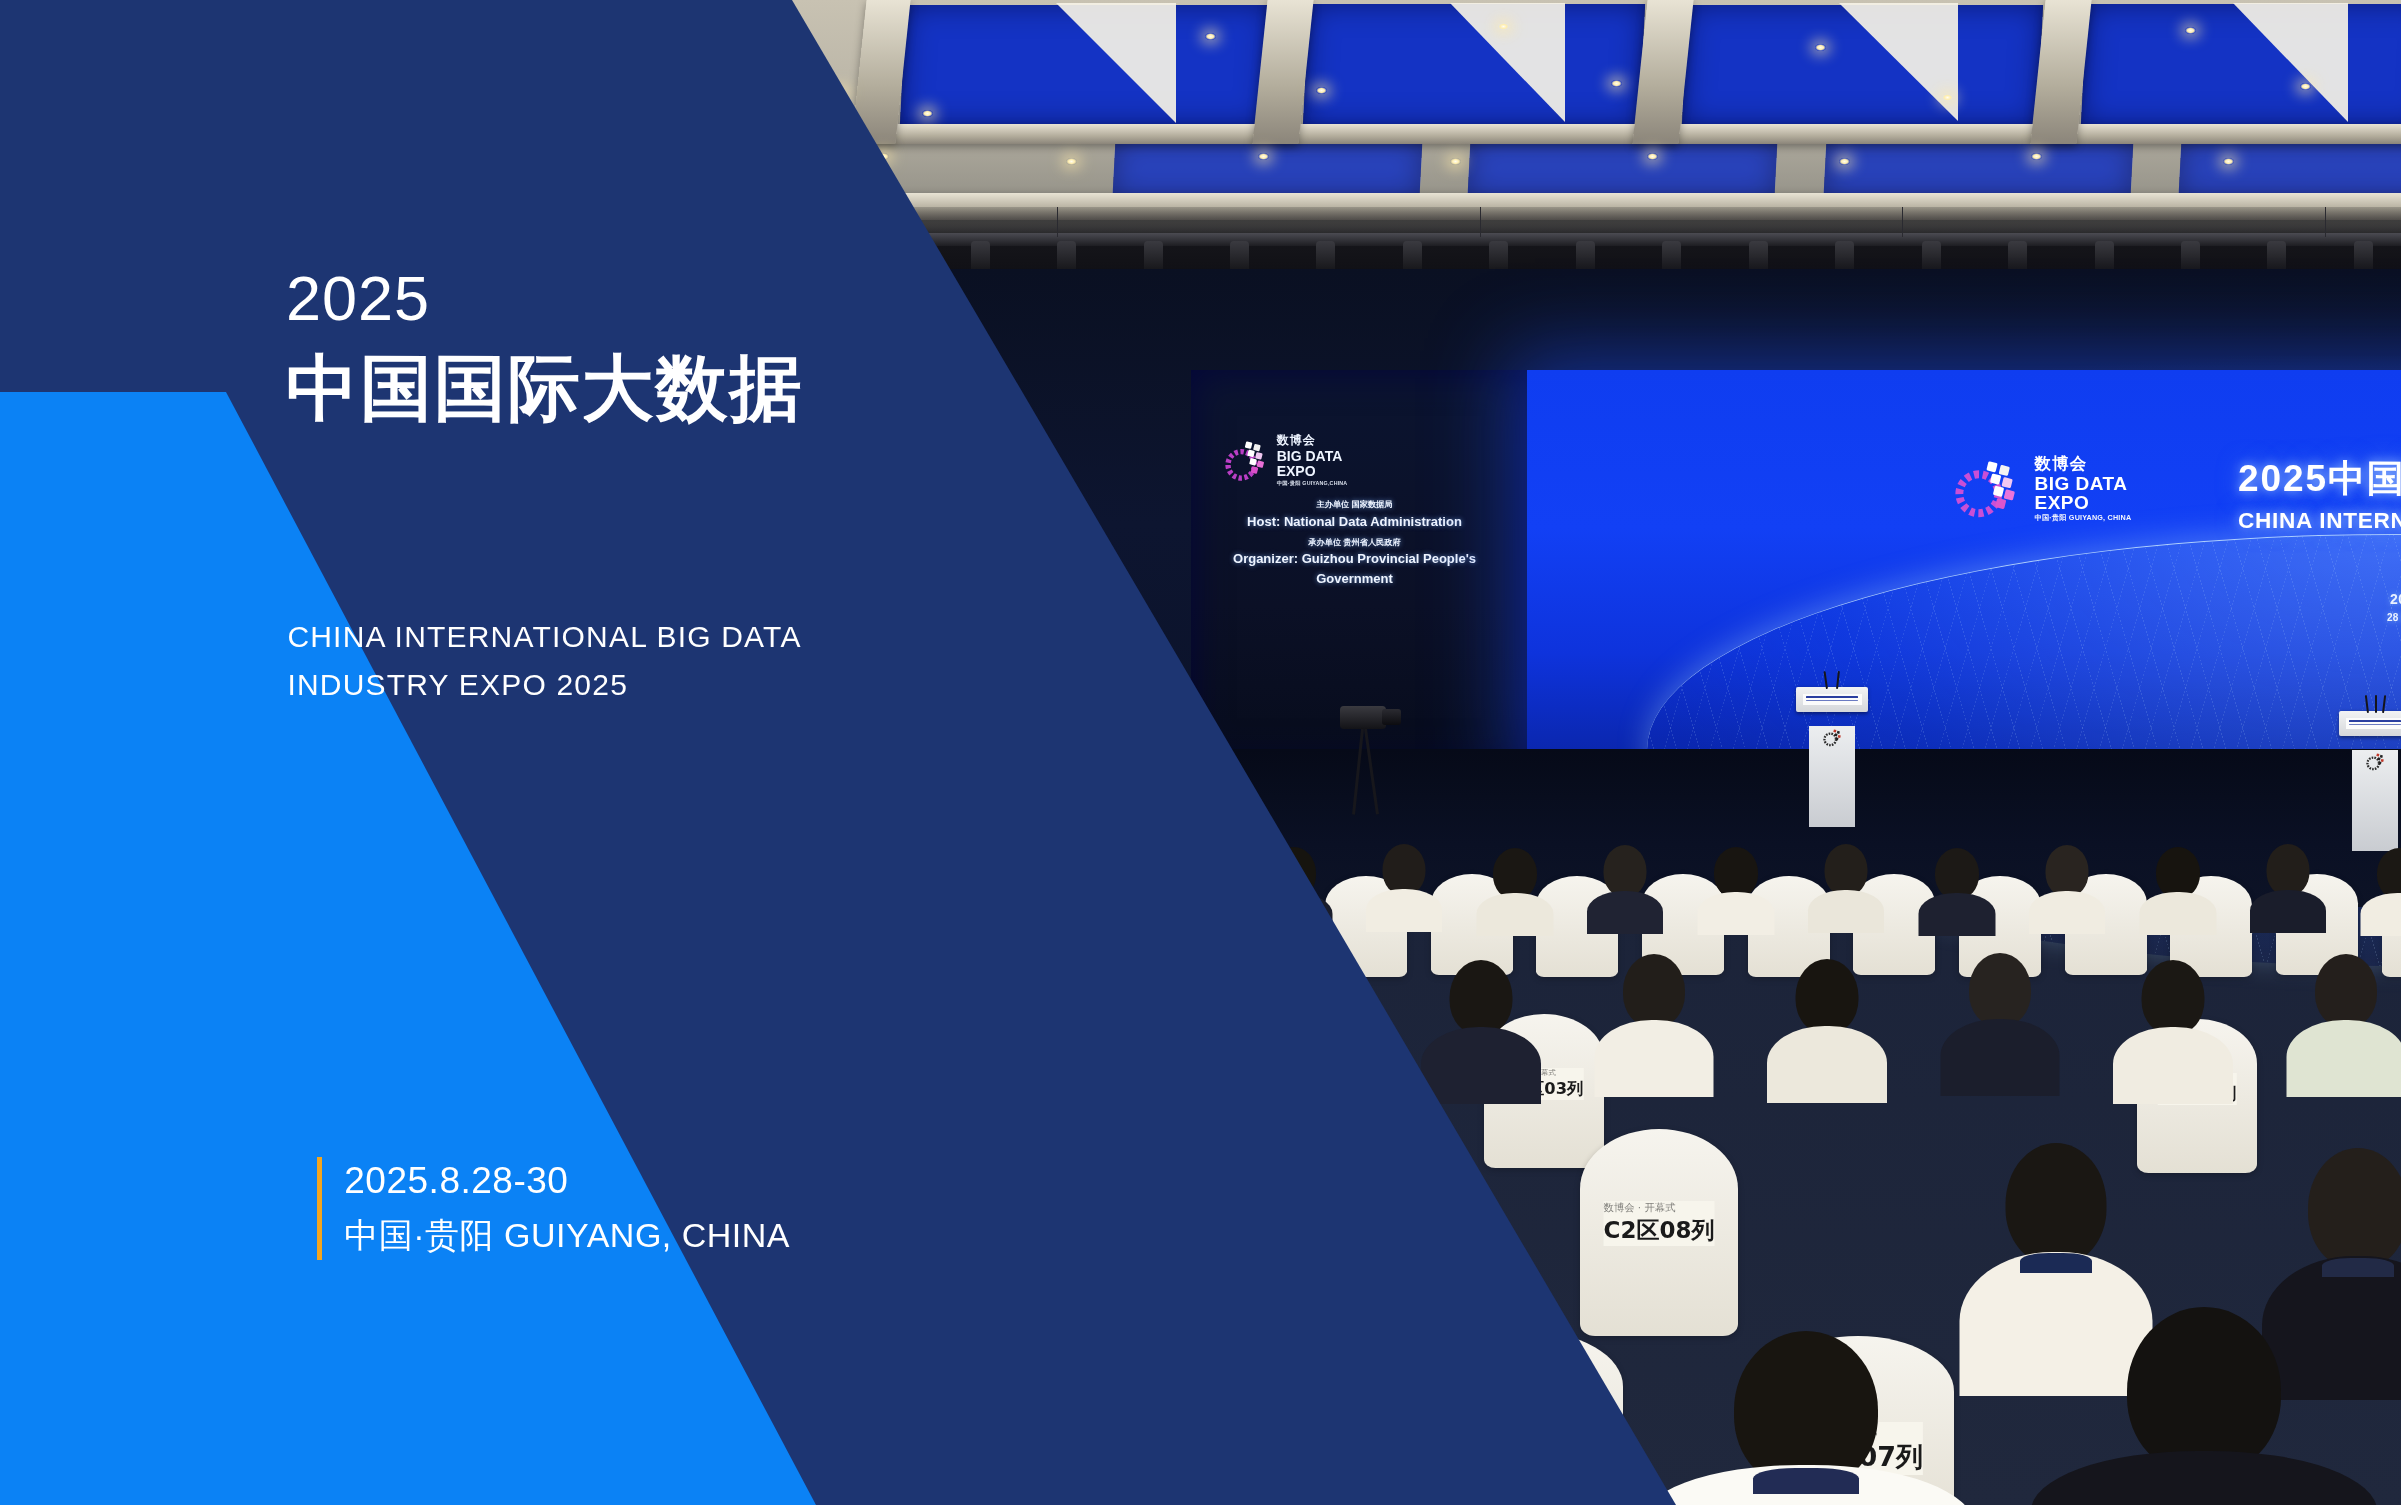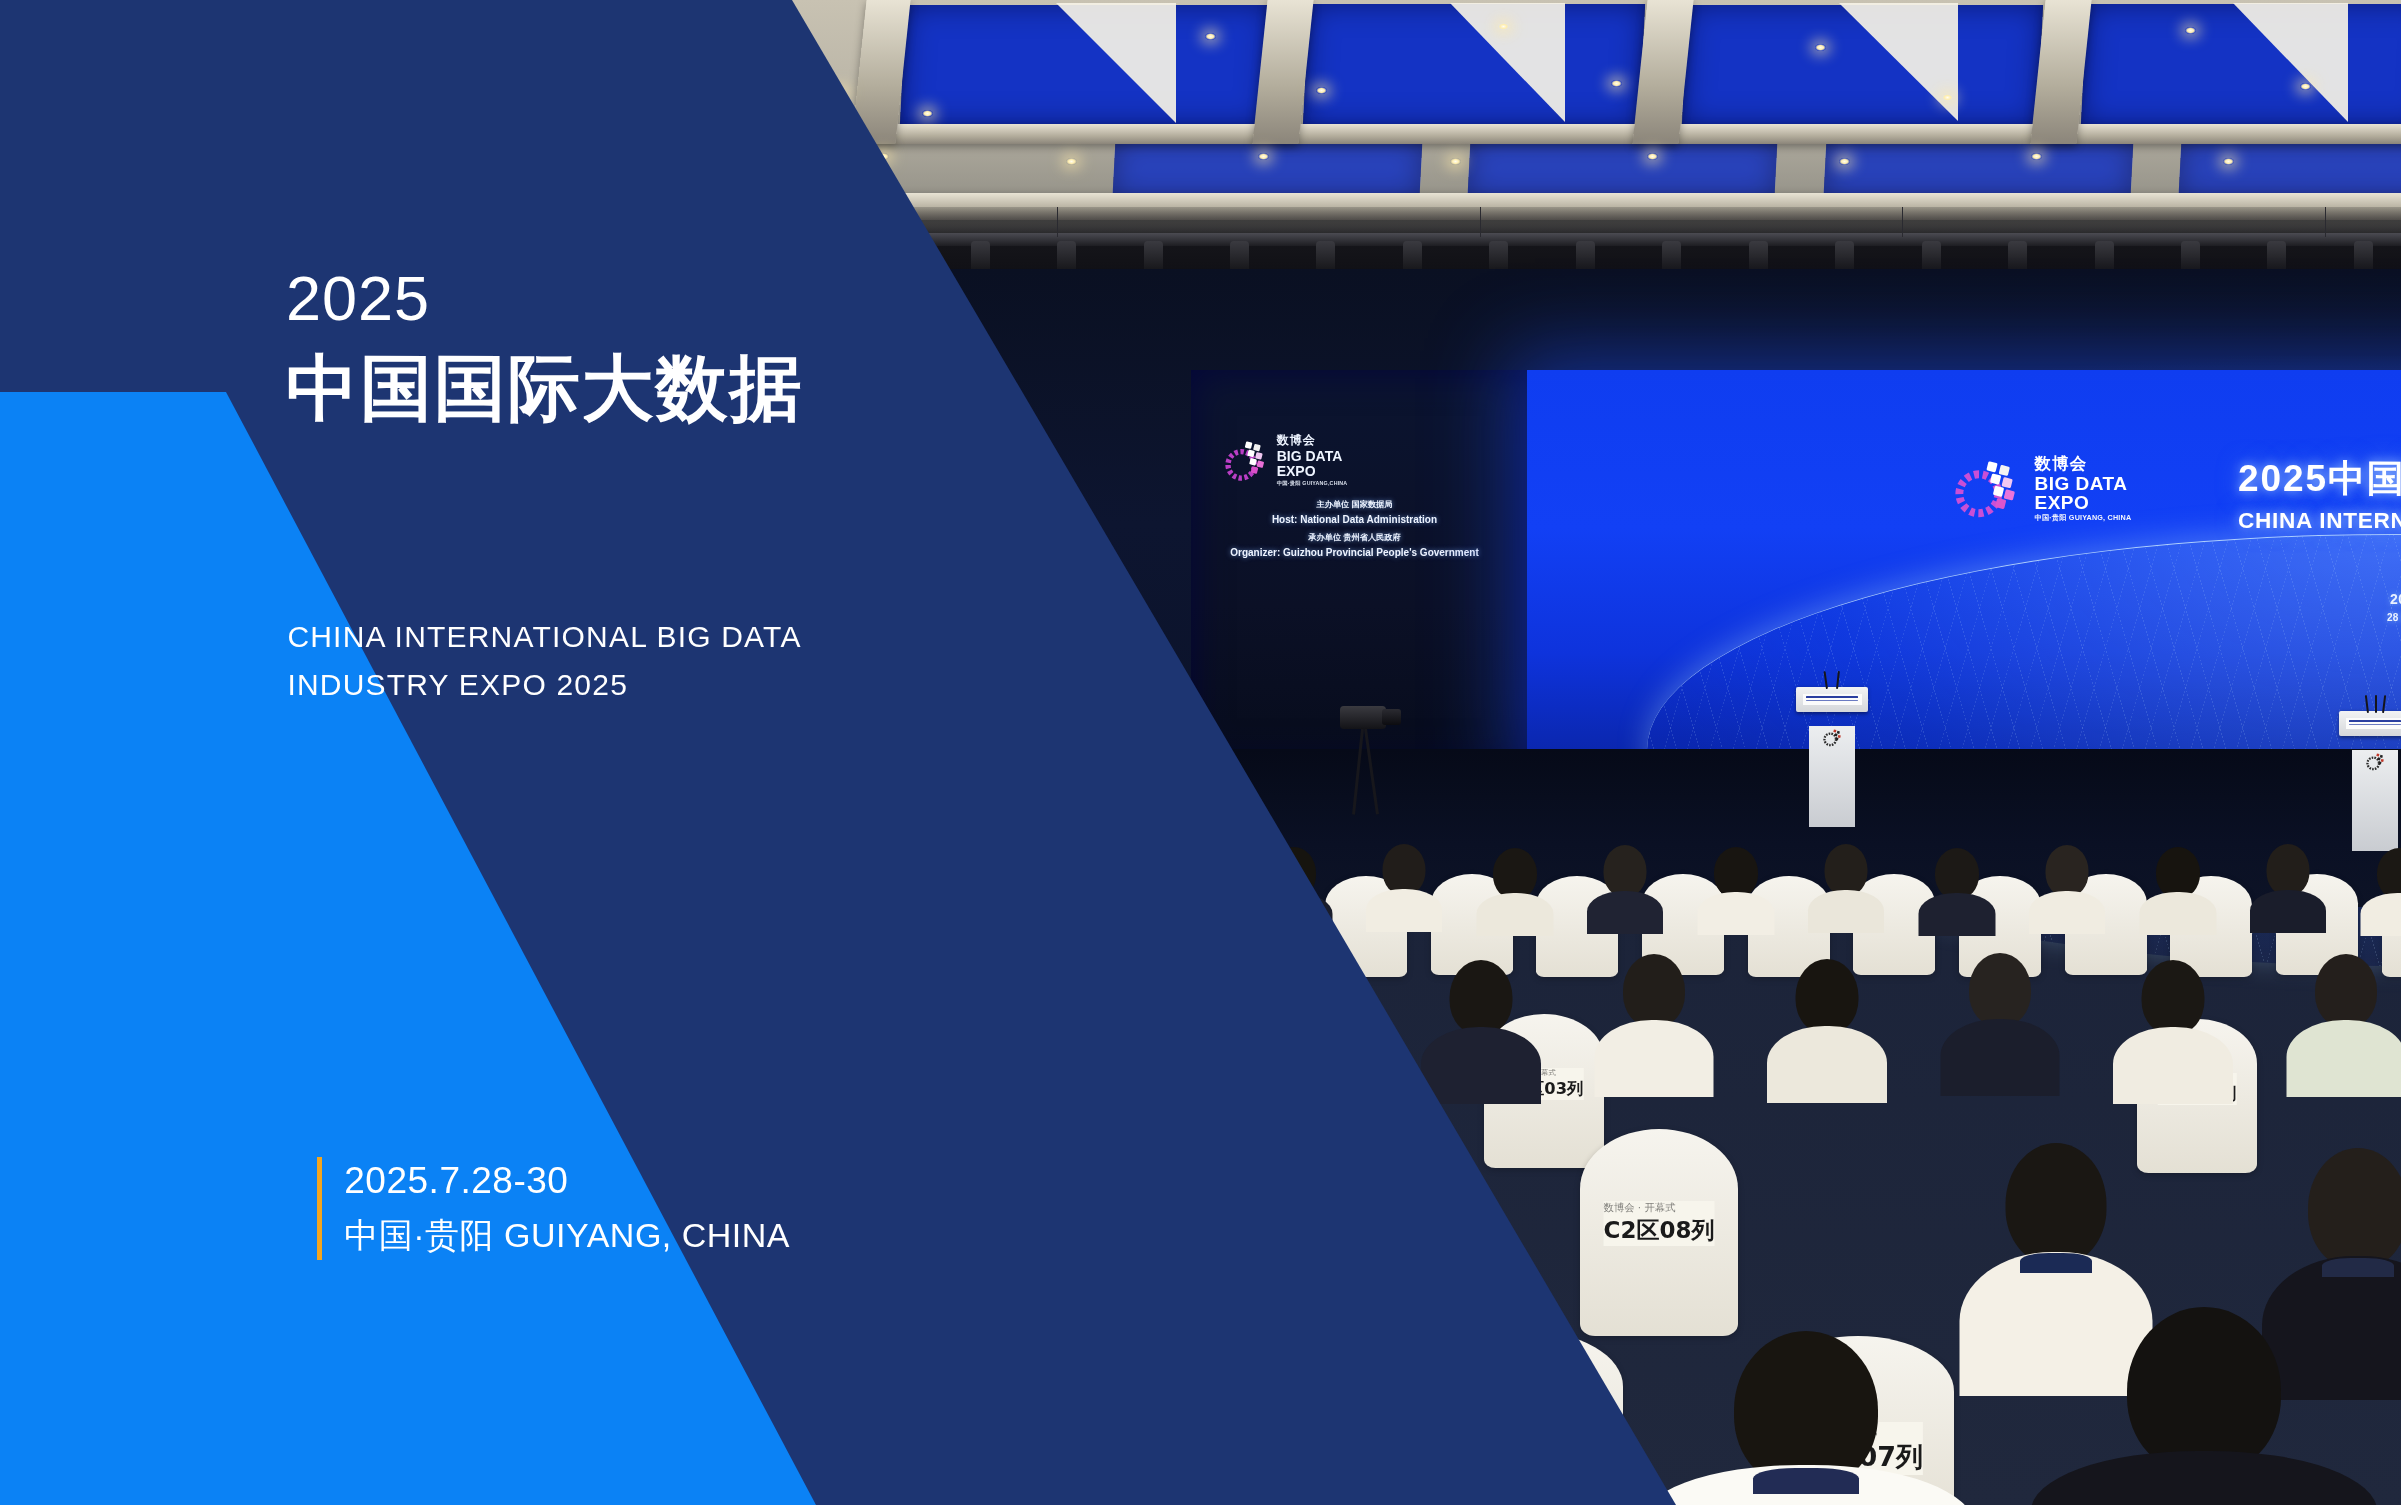--- a/index.html
+++ b/index.html
@@ -100,21 +100,21 @@
   
   .side-left{ left:0; width:336px; }
   .sl-inner{ position:absolute; left:29px; top:62px; width:269px; color:#eef4ff; }
   .sl-logo{ display:flex; align-items:center; gap:7.7px; }
   .sl-mark{ position:relative; width:49px; height:49px; }
   .sl-txt .sl-cn{ font-size:12px; font-weight:700; letter-spacing:1px; }
   .sl-txt .sl-en{ font-size:14px; font-weight:800; line-height:1.05; }
   .sl-txt .sl-sm{ font-size:5.3px; font-weight:700; letter-spacing:0.2px; margin-top:1.4px; opacity:.9;}
   .sl-host{ margin-top:12.5px; text-align:center; font-size:8.2px; font-weight:700; line-height:1.5;
     text-shadow:0 0 4.8px rgba(130,180,255,.7); }
-  .sl-host .en{ font-size:10px; }
+  .sl-host .en{ font-size:13px; }
 
   
   .stage{ position:absolute; left:720px; top:749px; width:3122px; height:158px;
     background:linear-gradient(180deg,#060a18 0%,#0a1024 60%,#0d1326 100%); }
   .podium{ position:absolute; width:72px; }
   .pod-top{ width:72px; height:25px; background:linear-gradient(180deg,#f2f3f4,#d5d7da);
     border-radius:1.9px; box-shadow:0 1.4px 3.8px rgba(0,0,0,.4); }
   .pod-plate{ position:absolute; left:6.7px; top:6.7px; width:59px; height:11.5px; background:#fbfbfb; }
   .pod-plate i{ display:block; height:2.4px; margin:1.9px 3.8px 0; background:#2b3fa0; border-radius:0.5px;}
   .pod-plate i:nth-child(2){ background:#6b7bc2; height:1.4px;}
@@ -615,19 +615,19 @@
     <div class="yr">2025</div>
     <div class="cn1">中国国际大数据</div>
     <div class="en1">CHINA INTERNATIONAL BIG DATA</div>
     <div class="en2">INDUSTRY EXPO 2025</div>
   </div>
 
 
   <div class="datewrap">
     <div class="vbar"></div>
     <div class="dlines">
-      <div class="d1">2025.7.28-30</div>
+      <div class="d1">2025.8.28-30</div>
       <div class="d2">中国·贵阳  GUIYANG, CHINA</div>
     </div>
   </div>
 
 </div>
 
 
 </body></html>

